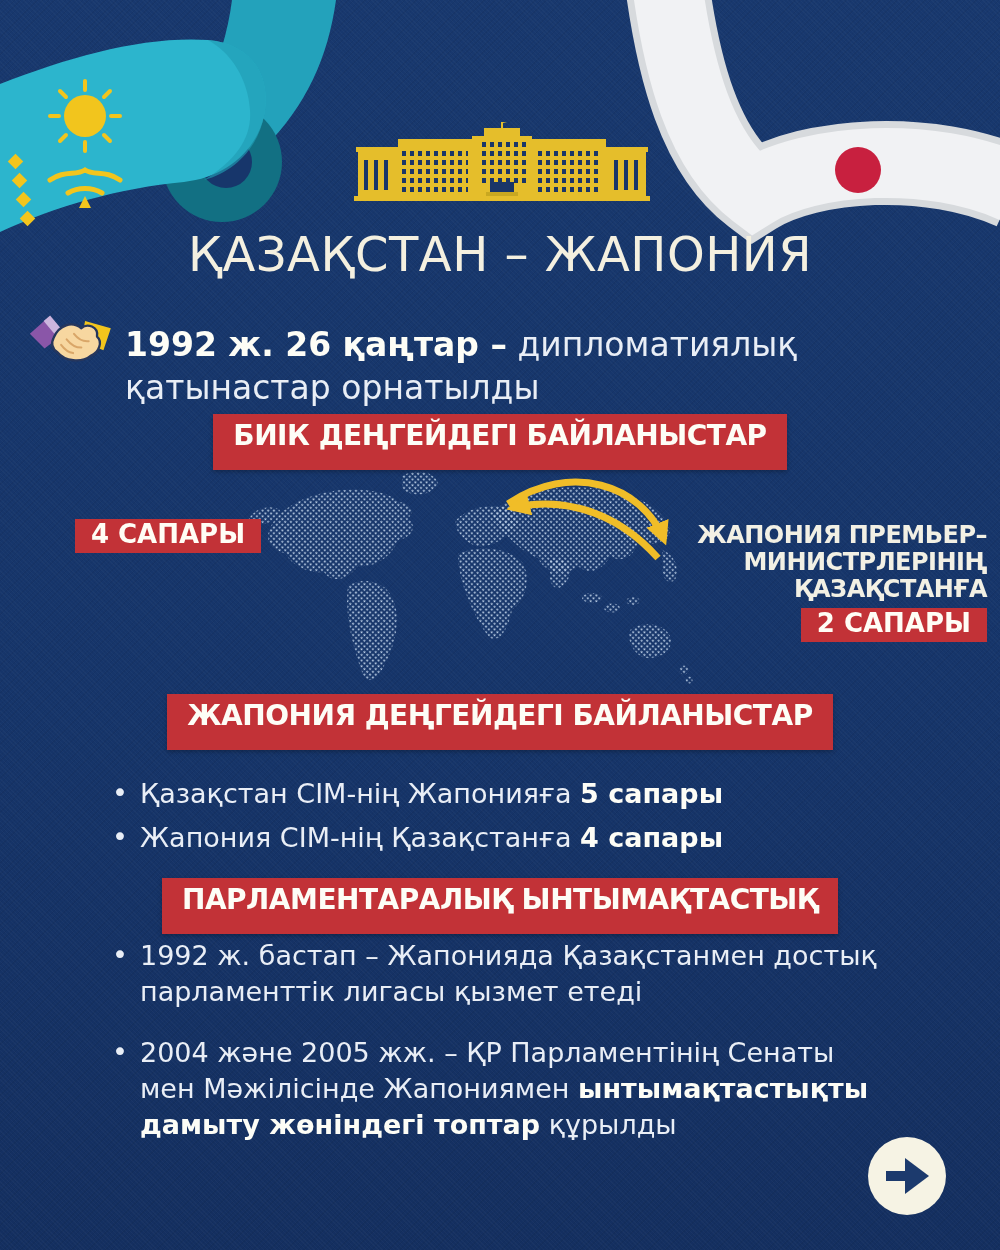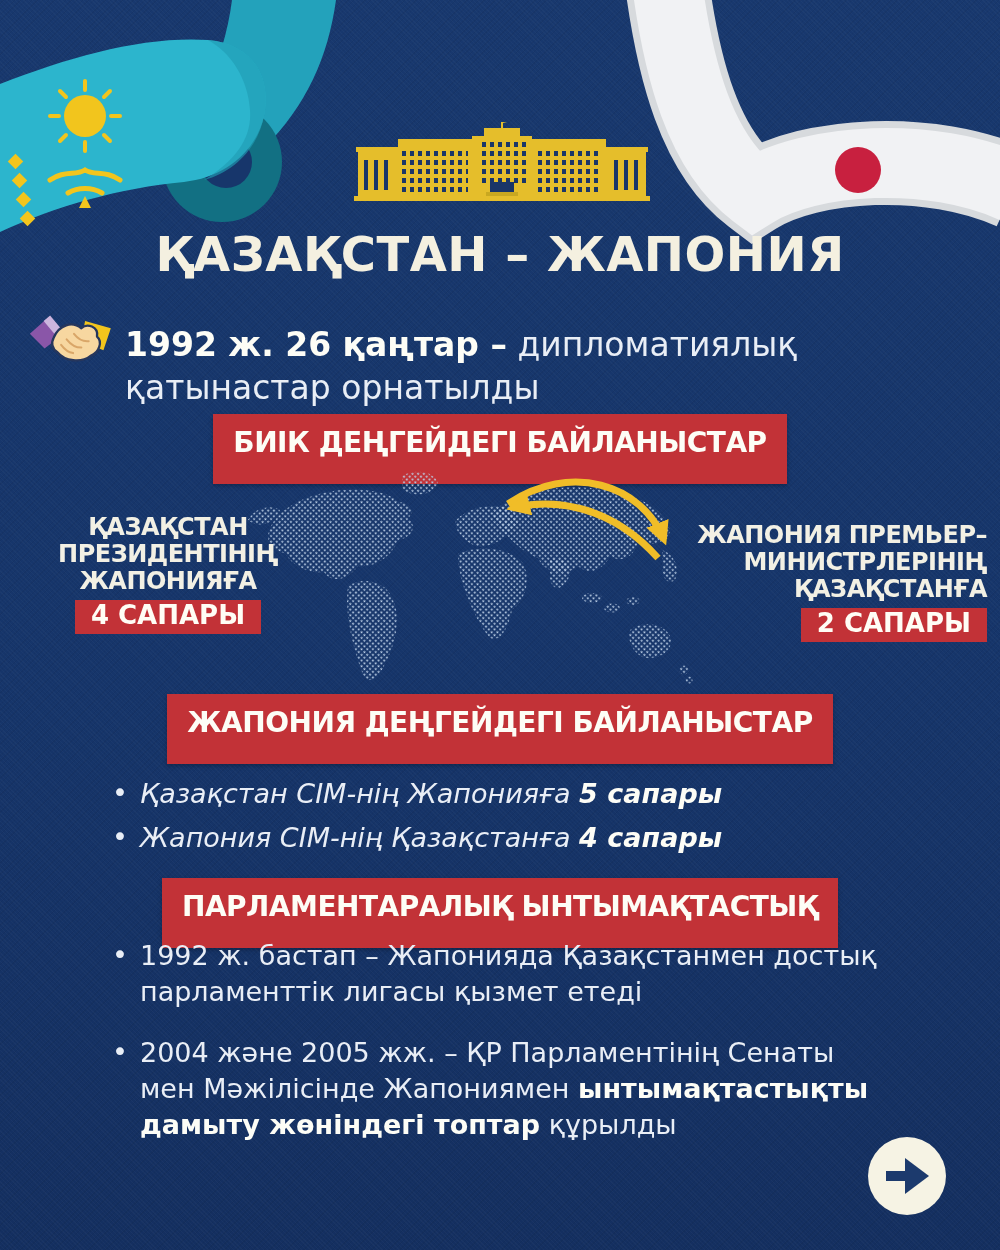--- a/index.html
+++ b/index.html
@@ -11,53 +11,53 @@
   .stage::before{
     content:"";position:absolute;inset:0;pointer-events:none;
     background:
       repeating-linear-gradient(45deg, rgba(255,255,255,.025) 0 1px, transparent 1px 3px),
       repeating-linear-gradient(-45deg, rgba(0,0,0,.05) 0 1px, transparent 1px 4px);
   }
   .abs{position:absolute;}
   
   .title{
     top:226px;left:0;width:100%;text-align:center;
-    font-size:48px;font-weight:700;color:#f4f0e0;letter-spacing:0.5px;
+    font-size:48px;font-weight:400;color:#f4f0e0;letter-spacing:0.5px;
   }
   
   .handshake{left:28px;top:310px;width:92px;height:66px;}
   .intro{
     left:125px;top:324px;width:730px;
     font-size:33px;line-height:1.3;color:#e9eef6;
   }
   .intro .b{font-weight:700;color:#fdfdf6;}
   
   .banner-row{left:0;width:100%;text-align:center;}
-  .banner{display:inline-block;background:#c23237;padding:16px 20px;height:38px;line-height:38px;box-shadow:0 2px 4px rgba(0,0,0,.25);}
+  .banner{display:inline-block;background:#c23237;padding:9px 20px;height:38px;line-height:38px;box-shadow:0 2px 4px rgba(0,0,0,.25);}
   .banner span{
     display:inline-block;position:relative;top:-6px;
     font-size:28px;font-weight:700;color:#fdfdf6;letter-spacing:-0.5px;white-space:nowrap;
   }
   #banner1{top:414px;} #banner2{top:694px;} #banner3{top:878px;text-align:center;}
   
   .side-label{ text-align:center;color:#f2f0e4;font-weight:700;font-size:24px;line-height:1.12;letter-spacing:-0.5px;}
   .side-label .lines{white-space:pre-line;}
   .left-label{left:28px;top:514px;width:280px;}
   .right-label{left:677px;top:522px;width:310px;text-align:right;}
   .badge{
     display:inline-block;background:#c23237;color:#fffdf5;
     font-size:26px;font-weight:700;padding:1px 16px 4px;margin-top:5px;letter-spacing:0;
   }
   
   .bullets{list-style:none;margin:0;padding:0;color:#e9eef6;font-size:27px;line-height:1.32;}
   .bullets li{position:relative;padding-left:32px;}
   .bullets li::before{content:"•";position:absolute;left:4px;top:-1px;color:#e9eef6;}
   .bullets .b{font-weight:700;color:#fdfdf6;}
   #bullets1{left:108px;top:776px;width:800px;}
-  #bullets1 li{margin-bottom:8px;font-style:italic;}
+  #bullets1 li{margin-bottom:8px;}
   #bullets2{left:108px;top:938px;width:780px;}
   #bullets2 li{margin-bottom:26px;}
   
   .next-btn{
     left:868px;top:1137px;width:78px;height:78px;border-radius:50%;
     background:#f6f3e4;display:flex;align-items:center;justify-content:center;cursor:pointer;
   }
   svg{display:block;}
 </style>
 </head>
@@ -186,23 +186,20 @@
       <circle cx="444" cy="212" r="4.5"></circle>
         <circle cx="449" cy="222" r="3.5"></circle>
     </g>
     <g stroke="#f0bd28" stroke-width="7" fill="none">
       <path d="M268,46 C330,4 402,26 424,82" marker-end="url(#ah)"></path>
       <path d="M418,100 C370,46 312,40 272,50" marker-end="url(#ah)"></path>
     </g>
   </svg>
 
   <div class="abs side-label left-label">
-    <div class="lines">ҚАЗАҚСТАН
-ПРЕЗИДЕНТІНІҢ
-ЖАПОНИЯҒА</div>
     <div class="badge">4 САПАРЫ</div>
   </div>
 
   <div class="abs side-label right-label">
     <div class="lines">ЖАПОНИЯ ПРЕМЬЕР–
 МИНИСТРЛЕРІНІҢ
 ҚАЗАҚСТАНҒА</div>
     <div class="badge">2 САПАРЫ</div>
   </div>
 

